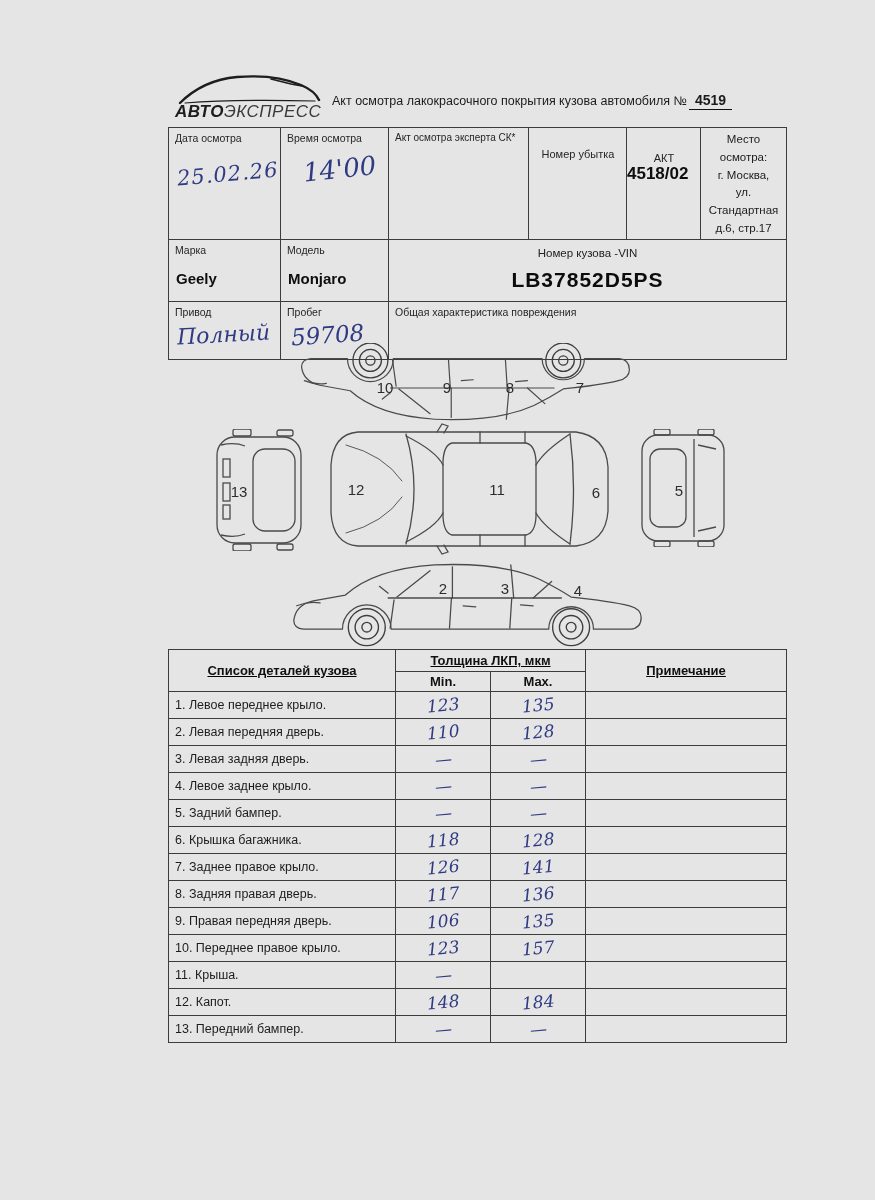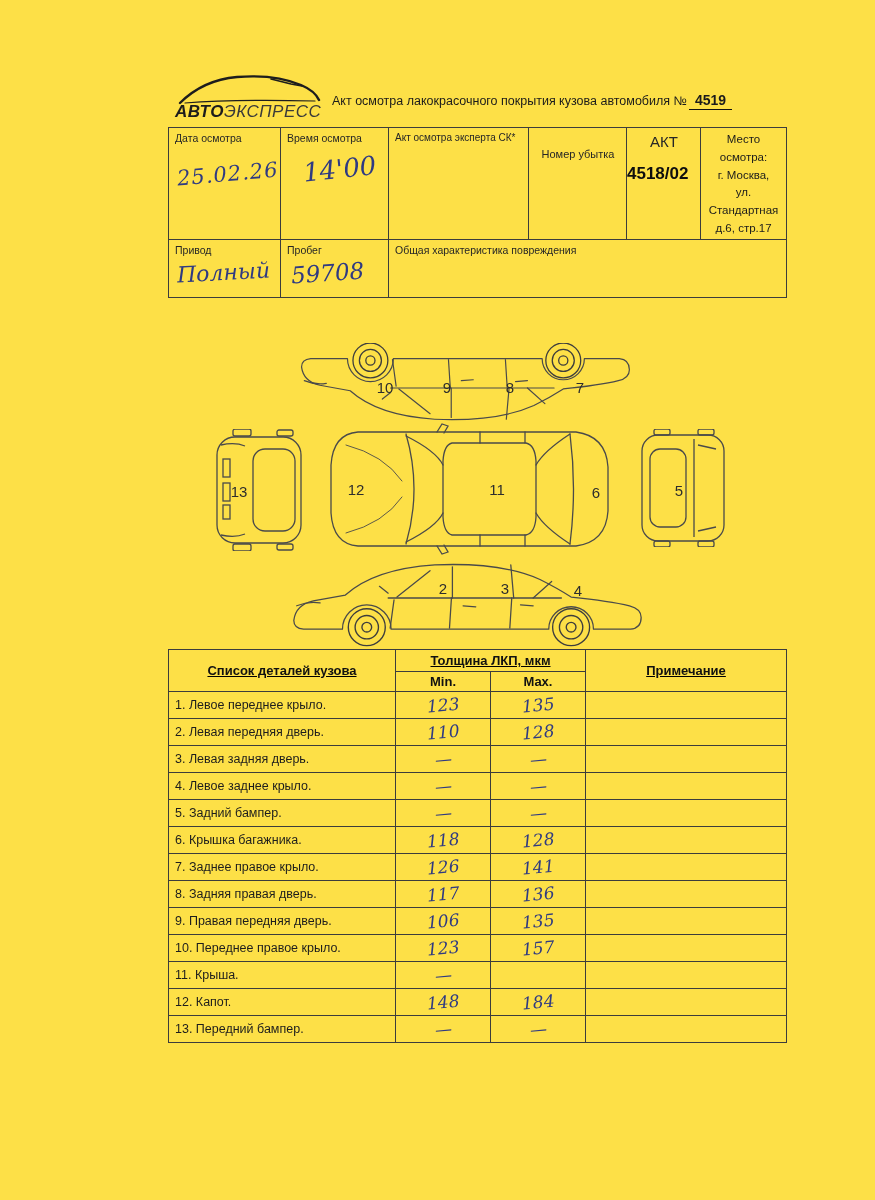--- a/index.html
+++ b/index.html
@@ -1,17 +1,17 @@
 <!DOCTYPE html>
 <html><head>
 <meta charset="utf-8">
 <style>
   html,body{margin:0;padding:0;}
   body{width:875px;height:1200px;background:#ffffff;font-family:"Liberation Sans",sans-serif;position:relative;overflow:hidden;}
-  .page{position:absolute;inset:0;background:#fde047;}
+  .page{position:absolute;inset:0;background:#e5e5e5;}
 
   
   .logo{position:absolute;left:175px;top:72px;width:155px;height:52px;}
   .logo svg{display:block;}
   .logo-text{font-size:17px;font-style:italic;letter-spacing:.5px;margin-top:-4px;white-space:nowrap;color:#1c1c1c;}
   .logo-text .b{font-weight:bold;}
   .logo-text .l{font-weight:normal;color:#3a3a3a;}
   .doc-title{position:absolute;left:332px;top:92px;width:455px;font-size:12.5px;color:#1b1b1b;white-space:nowrap;}
   .doc-title .num{font-weight:bold;font-size:14px;border-bottom:1.5px solid #111;padding:0 6px 1px 6px;margin-left:2px;}
 
@@ -95,28 +95,42 @@
         <span class="lab">Время осмотра</span>
         <span class="hw hw-time">14'00</span>
       </td>
       <td>
         <span class="lab" style="font-size:10px">Акт осмотра эксперта СК*</span>
       </td>
       <td>
         <span class="lab center-lab" style="font-size:11px;padding-top:19px">Номер убытка</span>
       </td>
       <td>
-        <span class="lab center-lab" style="font-size:15px;padding-top:4px">АКТ</span>
+        <span class="lab center-lab" style="font-size:11px;padding-top:23px">АКТ</span>
         <span class="akt-val">4518/02</span>
       </td>
       <td class="place-cell">
         <span>Место осмотра:</span><br>
         <span>г. Москва,</span><br>
         <span>ул. Стандартная</span><br>
         <span>д.6, стр.17</span>
+      </td>
+    </tr>
+    <tr class="r2">
+      <td>
+        <span class="lab">Марка</span>
+        <span class="brand-val">Geely</span>
+      </td>
+      <td>
+        <span class="lab">Модель</span>
+        <span class="brand-val">Monjaro</span>
+      </td>
+      <td colspan="4">
+        <span class="vin-lab">Номер кузова -VIN</span>
+        <span class="vin-val">LB37852D5PS</span>
       </td>
     </tr>
     <tr class="r3">
       <td>
         <span class="lab">Привод</span>
         <span class="hw hw-drive">Полный</span>
       </td>
       <td>
         <span class="lab">Пробег</span>
         <span class="hw hw-mileage">59708</span>

